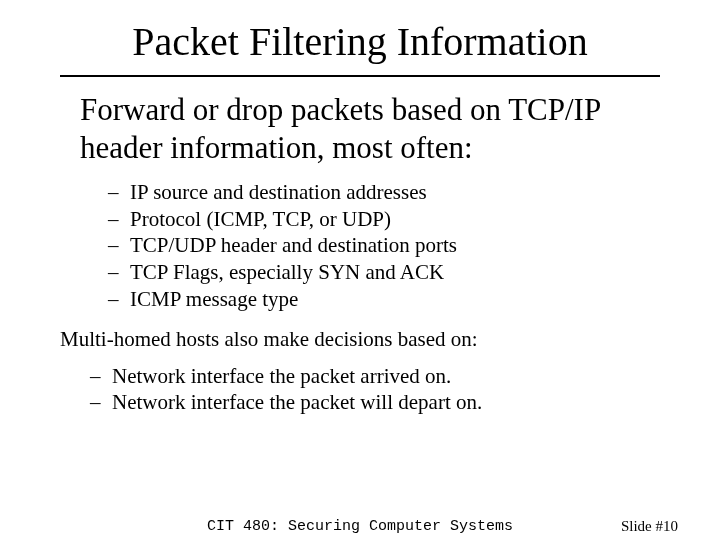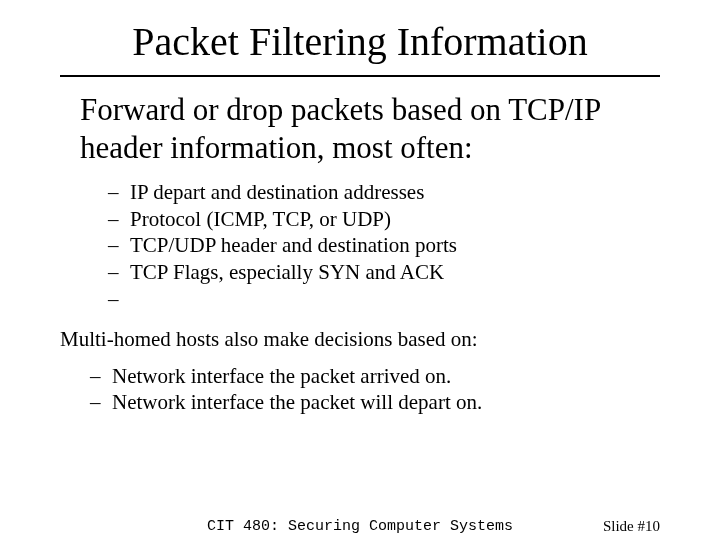--- a/index.html
+++ b/index.html
@@ -81,52 +81,53 @@
   }
   .footer .course {
     width: 100%;
     text-align: center;
     position: absolute;
     left: 0;
     font-family: Liberation Mono, monospace;
   }
   .footer .slideno {
     position: absolute;
-    right: 60px;
+    right: 42px;
   }
 </style>
 </head>
 <body>
 
 <div class="slide">
 
   <h1 class="title">Packet Filtering Information</h1>
   <hr class="hr">
 
   <p class="lead">Forward or drop packets based on TCP/IP header information, most often:</p>
 
   <div class="sublist">
     <div class="row">
       <span class="dash">–</span>
-      <span>IP depart and destination addresses</span>
+      <span>IP source and destination addresses</span>
     </div>
     <div class="row">
       <span class="dash">–</span>
       <span>Protocol (ICMP, TCP, or UDP)</span>
     </div>
     <div class="row">
       <span class="dash">–</span>
       <span>TCP/UDP header and destination ports</span>
     </div>
     <div class="row">
       <span class="dash">–</span>
       <span>TCP Flags, especially SYN and ACK</span>
     </div>
     <div class="row">
       <span class="dash">–</span>
+      <span>ICMP message type</span>
     </div>
   </div>
 
   <p class="lead2">Multi-homed hosts also make decisions based on:</p>
 
   <div class="sublist2">
     <div class="row">
       <span class="dash">–</span>
       <span>Network interface the packet arrived on.</span>
     </div>

